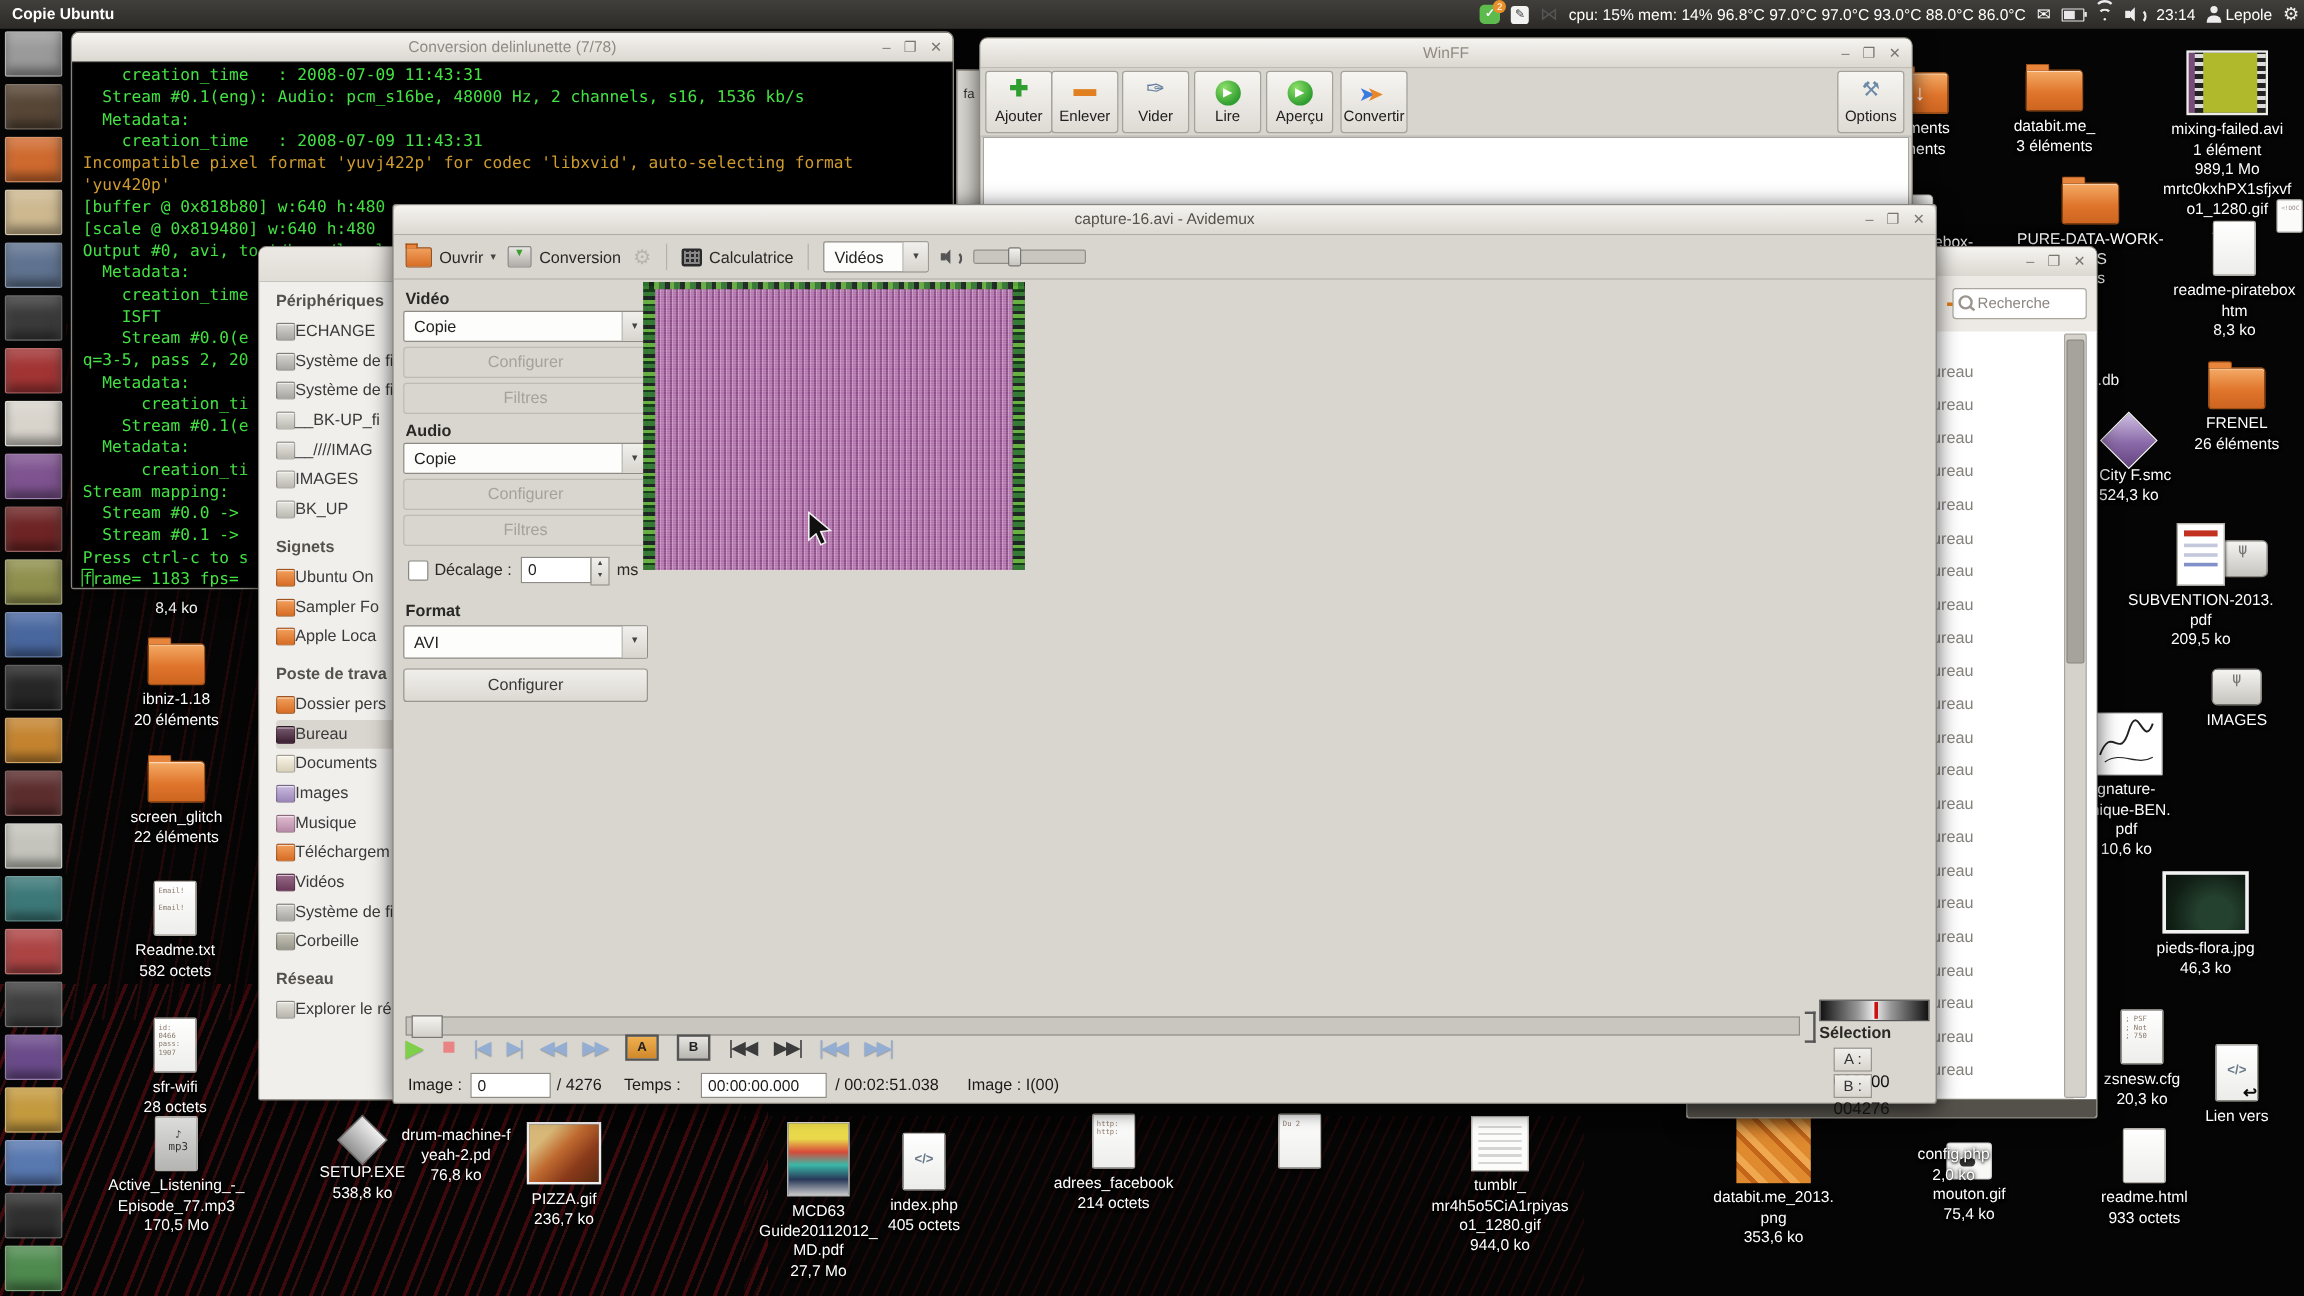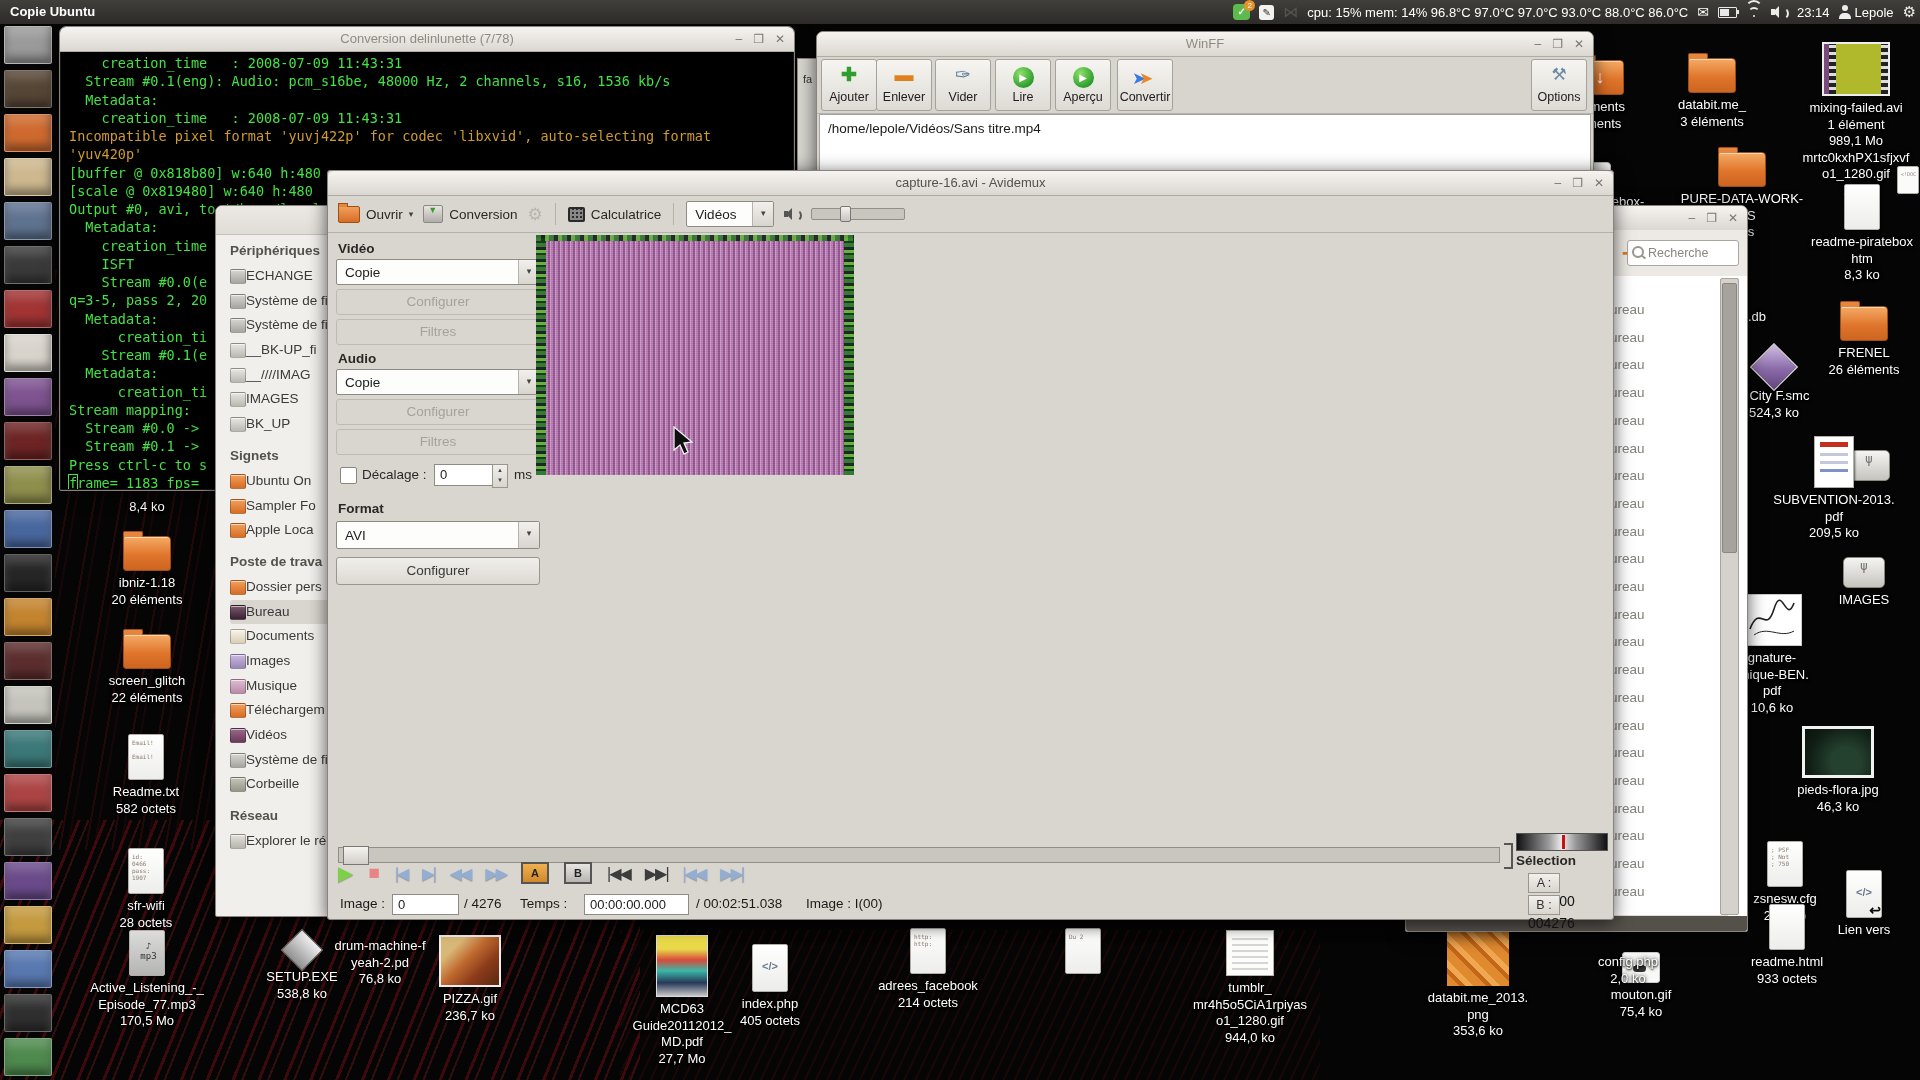--- a/index.html
+++ b/index.html
@@ -439,21 +439,21 @@
           <div class="lbl">tumblr_<br>mr4h5o5CiA1rpiyas<br>o1_1280.gif<br>944,0 ko</div>
         </div>
         <div class="dicon" style="left: 1413px; top: 930px;">
           <div class="ic i-photo-databit"></div>
           <div class="lbl">databit.me_2013.<br>png<br>353,6 ko</div>
         </div>
         <div class="dicon" style="left: 1576px; top: 952px;">
           <div class="ic i-photo-mouton"></div>
           <div class="lbl">mouton.gif<br>75,4 ko</div>
         </div>
-        <div class="dicon" style="left: 1722px; top: 904px;">
+        <div class="dicon" style="left: 1722px; top: 940px;">
           <div class="ic i-page"></div>
           <div class="lbl">readme.html<br>933 octets</div>
         </div>
         <div class="dicon" style="left: 1563px; top: 950px;">
           <div class="lbl">config.php<br>2,0 ko</div>
         </div>
       </div>
   </div>
 
   <div id="terminal" class="window">
@@ -562,21 +562,20 @@
     <div id="wf-toolbar">
         <div class="wf-btn" style="left: 4px;"><span class="wf-ic plus">✚</span>Ajouter</div>
         <div class="wf-btn" style="left: 59px;"><span class="wf-ic minus">▬</span>Enlever</div>
         <div class="wf-btn" style="left: 118px;"><span class="wf-ic brush">✑</span>Vider</div>
         <div class="wf-btn" style="left: 178px;"><span class="wf-ic"><span class="playcirc">▶</span></span>Lire</div>
         <div class="wf-btn" style="left: 238px;"><span class="wf-ic"><span class="playcirc">▶</span></span>Aperçu</div>
         <div class="wf-btn" style="left: 300px;"><span class="wf-ic"><span class="cvwrap"><span class="cv1">➤</span><span class="cv2">➤</span></span></span>Convertir</div>
         <div class="wf-btn" style="left: 714px;"><span class="wf-ic tools">⚒</span>Options</div>
       </div>
     <div id="wf-list">
-        <div class="wf-file">/home/lepole/Vidéos/Sans titre.mp4</div>
       </div>
   </div>
 
   <div id="avidemux" class="window">
     <div class="titlebar">
       <span>capture-16.avi - Avidemux</span>
       <div class="wctrl">
           <span>–</span>
           <span>❐</span>
           <span>✕</span>

